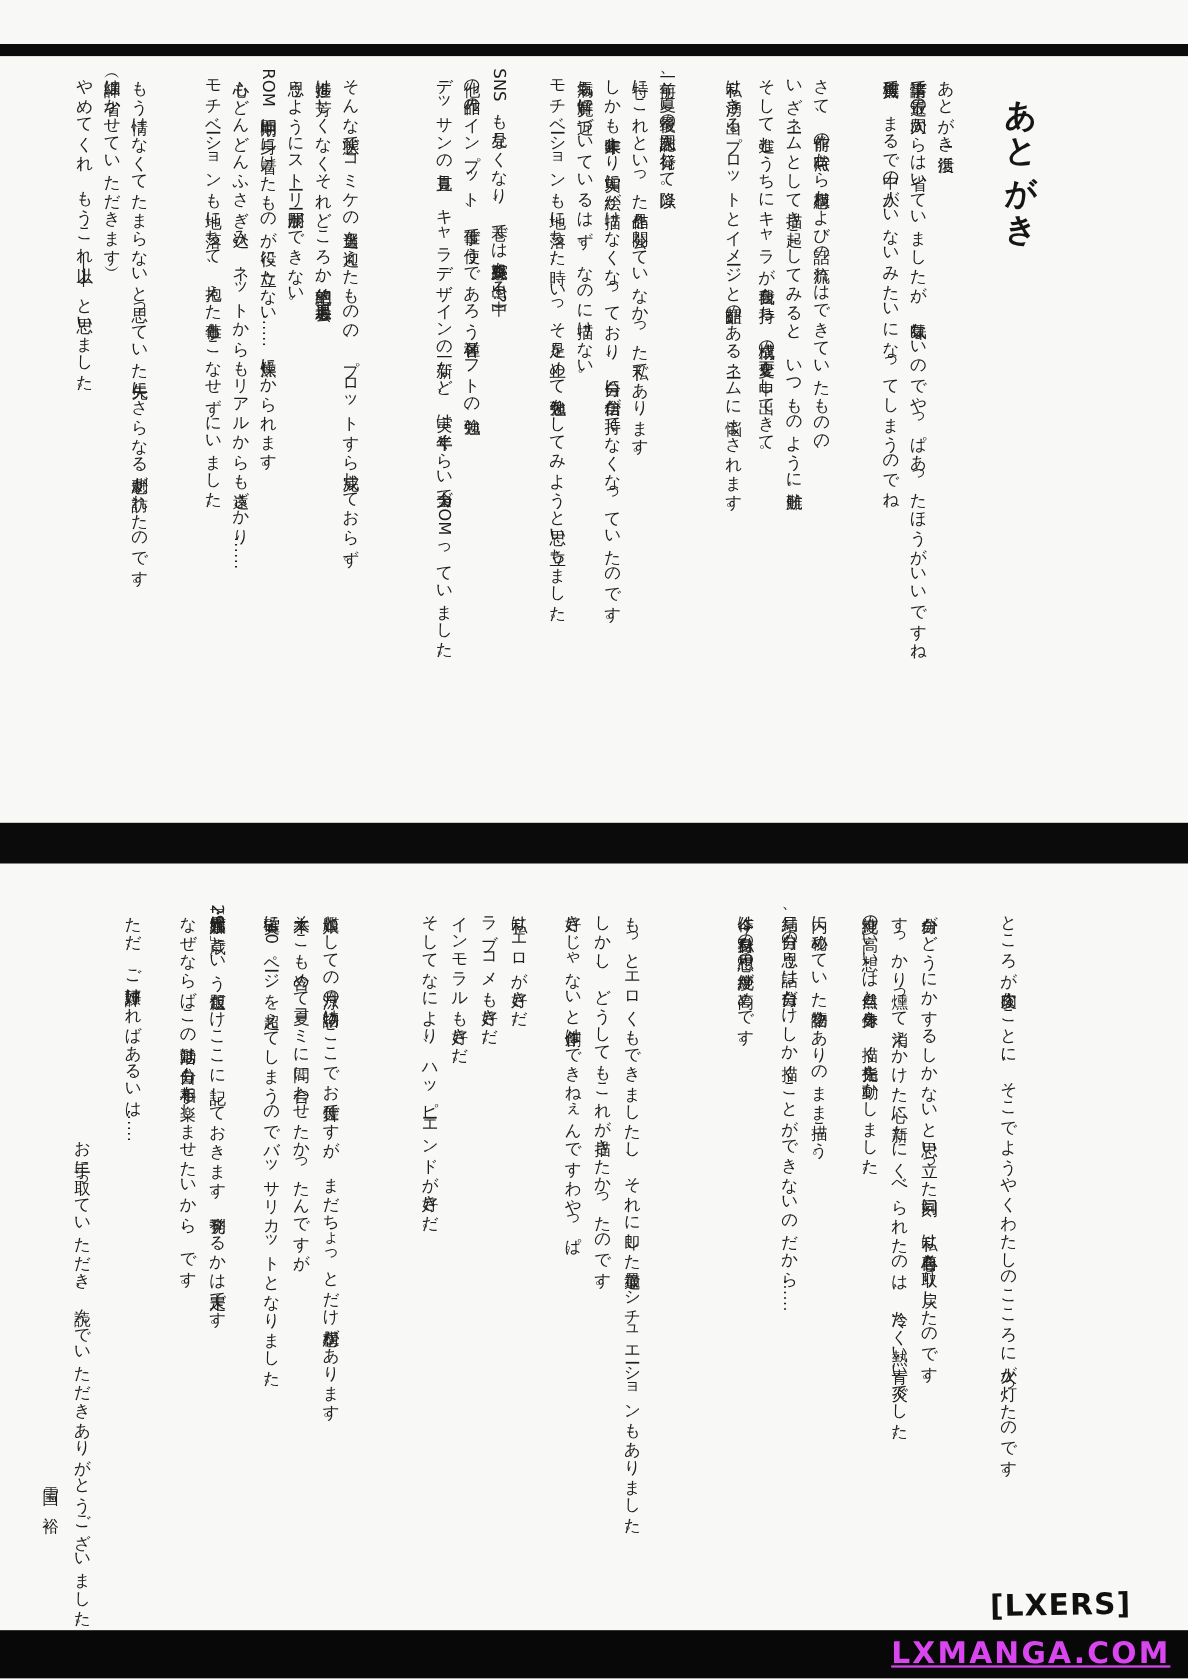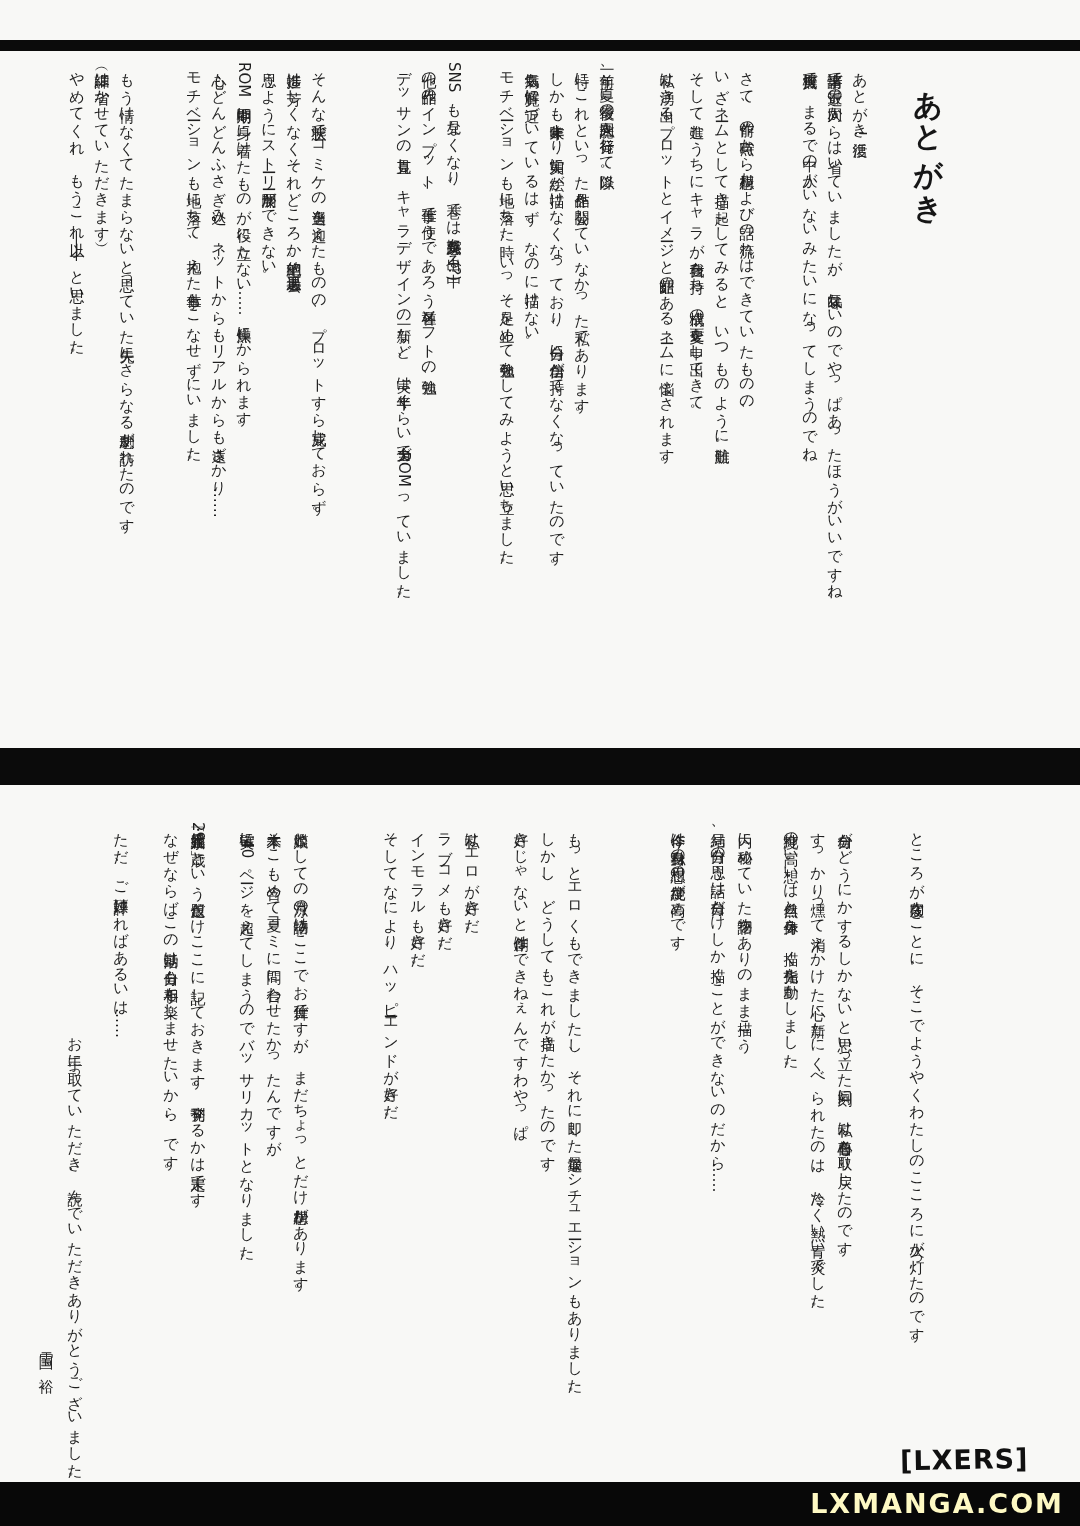--- a/index.html
+++ b/index.html
@@ -57,21 +57,21 @@
   
   .bottom .para:nth-child(11) p{padding-top:518px;letter-spacing:4px}
 
   .lxers{
     position:absolute;top:1444px;right:52px;
     font-weight:bold;font-size:27px;color:#101010;
     letter-spacing:1px;transform:rotate(-1deg);
   }
   .site{
     position:absolute;top:6px;right:16px;
-    font-weight:bold;font-size:27px;color:#fef9c3;letter-spacing:2px;
+    font-weight:bold;font-size:27px;color:#d946ef;letter-spacing:2px;text-decoration:underline;
   }
 </style>
 </head>
 <body>
 
 <div class="page">
 
   <div class="top-rule"></div>
 
   <h1 class="title">あとがき</h1>

